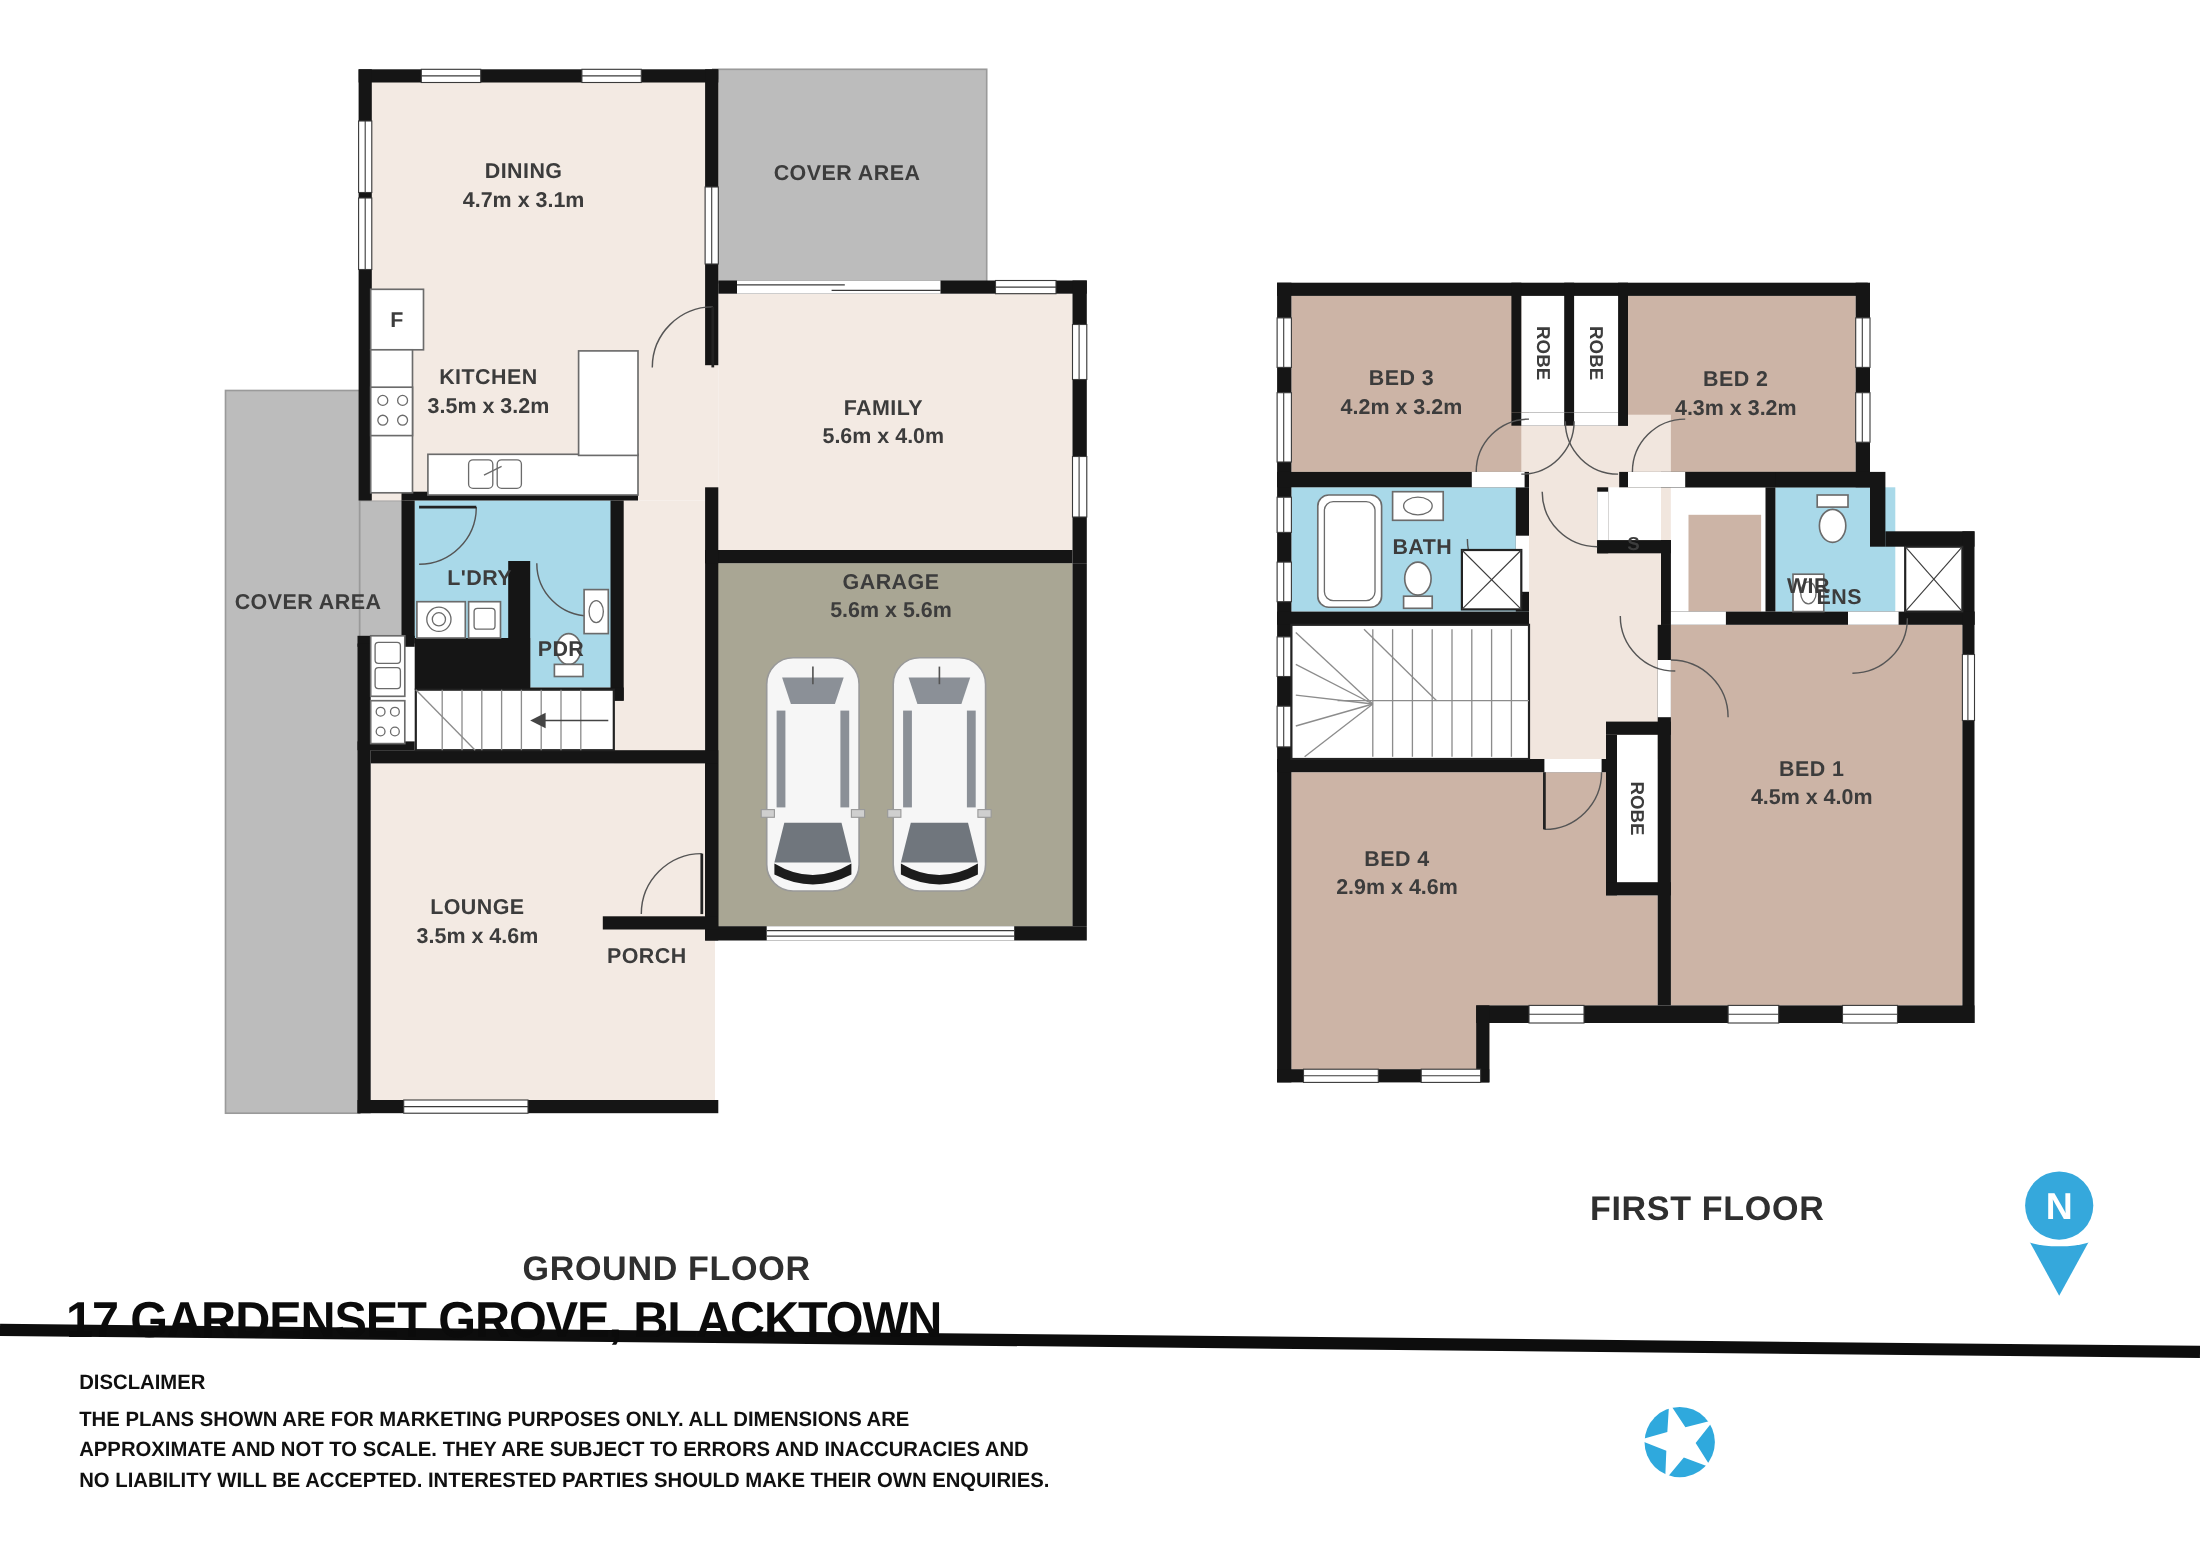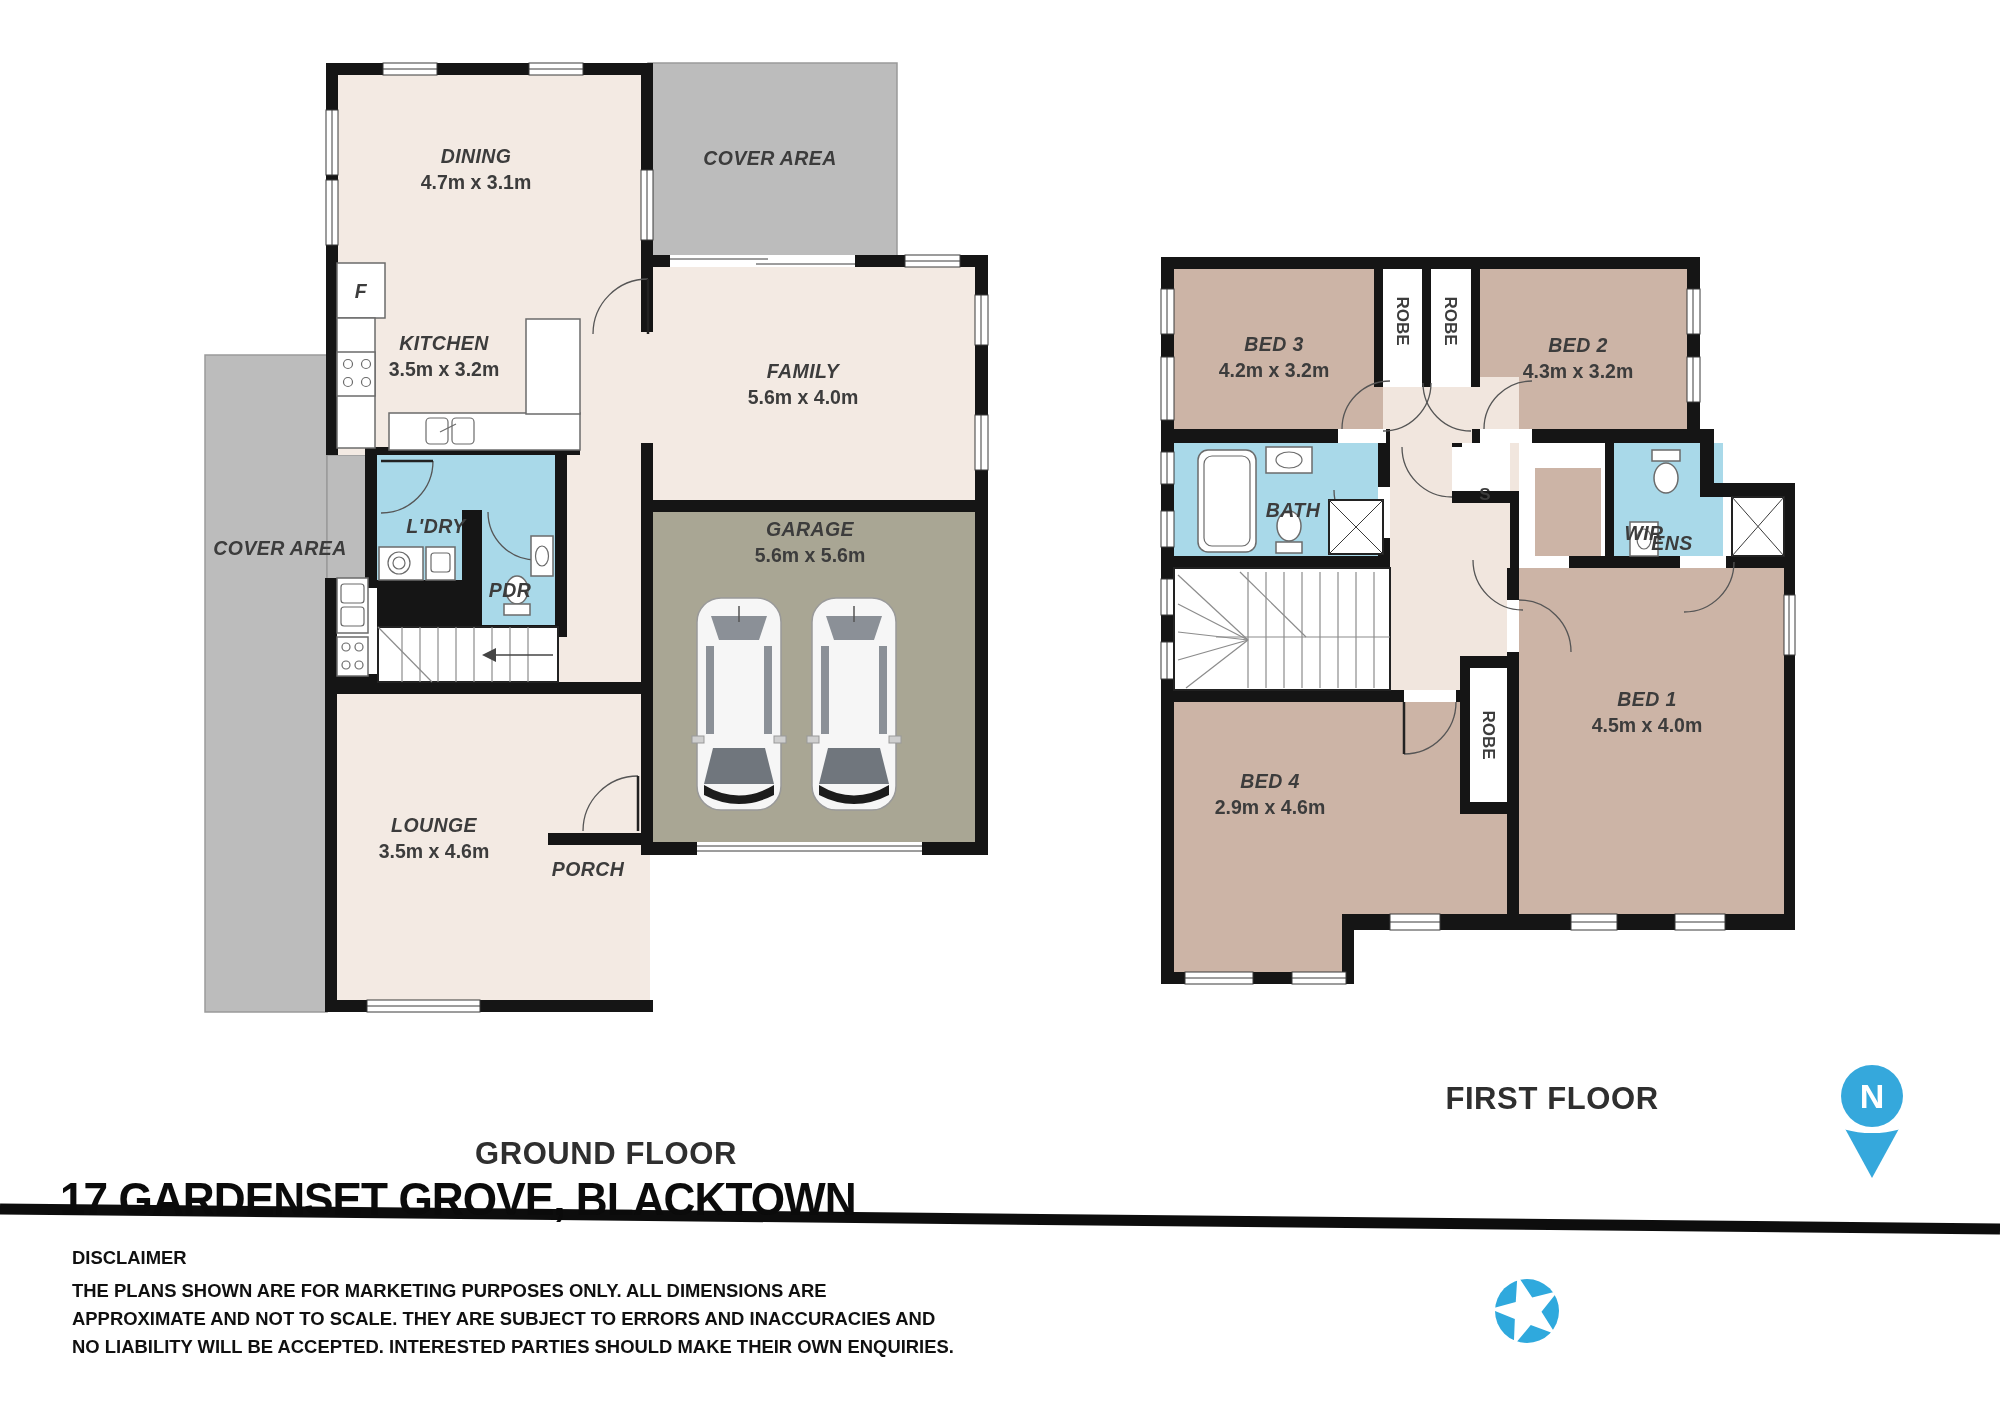--- a/index.html
+++ b/index.html
@@ -15,21 +15,21 @@
   .hallf{fill:#f1e6de;}
   .win{fill:#ffffff;stroke:#3a3a3a;stroke-width:1;}
   .winline{stroke:#3a3a3a;stroke-width:1;}
   .fix{fill:#ffffff;stroke:#6b6b6b;stroke-width:1.5;}
   .fixthin{fill:none;stroke:#6b6b6b;stroke-width:1.2;}
   .arc{fill:none;stroke:#555;stroke-width:1.3;}
   .leaf{stroke:#222;stroke-width:2.5;}
   .stair{stroke:#8c8c8c;stroke-width:1.2;}
   .lbl{position:absolute;transform:translate(-50%,-50%);text-align:center;color:#3c3c3c;
        font-weight:bold;white-space:nowrap;line-height:26px;}
-  .rname{font-size:19.5px;letter-spacing:.4px;font-style:italic;}
+  .rname{font-size:19.5px;letter-spacing:.4px;}
   .rdims{font-size:19.5px;}
   .vert{transform:translate(-50%,-50%) rotate(90deg);}
   .small{font-size:17px;}
   .caption{position:absolute;transform:translate(-50%,-50%);font-size:31px;font-weight:bold;
            color:#2f2f2f;letter-spacing:.6px;white-space:nowrap;}
   .title{position:absolute;left:60px;top:1172px;font-size:46px;font-weight:bold;color:#0b0b0b;
          letter-spacing:-1px;transform:scaleX(.96);transform-origin:left top;white-space:nowrap;}
   .disclaimer{position:absolute;left:72px;top:1247px;color:#101010;transform:scaleX(.97);
               transform-origin:left top;}
   .disclaimer .head{font-size:19px;font-weight:bold;margin-bottom:8px;}
@@ -424,21 +424,21 @@
   <div class="rdims">4.3m x 3.2m</div>
 </div>
 <div class="lbl" style="left:1647px;top:712px">
   <div class="rname">BED 1</div>
   <div class="rdims">4.5m x 4.0m</div>
 </div>
 <div class="lbl" style="left:1270px;top:794px">
   <div class="rname">BED 4</div>
   <div class="rdims">2.9m x 4.6m</div>
 </div>
-<div class="lbl rname" style="left:1293px;top:510px">BATH</div>
+<div class="lbl rname" style="left:1293px;top:498px">BATH</div>
 <div class="lbl small" style="left:1485px;top:495px">S</div>
 <div class="lbl rname" style="left:1644px;top:533px">WIR</div>
 <div class="lbl rname" style="left:1672px;top:543px">ENS</div>
 <div class="lbl vert small" style="left:1402px;top:321px">ROBE</div>
 <div class="lbl vert small" style="left:1450px;top:321px">ROBE</div>
 <div class="lbl vert small" style="left:1488px;top:735px">ROBE</div>
 
 <div class="caption" style="left:606px;top:1154px">GROUND FLOOR</div>
 <div class="caption" style="left:1552px;top:1099px">FIRST FLOOR</div>
 

